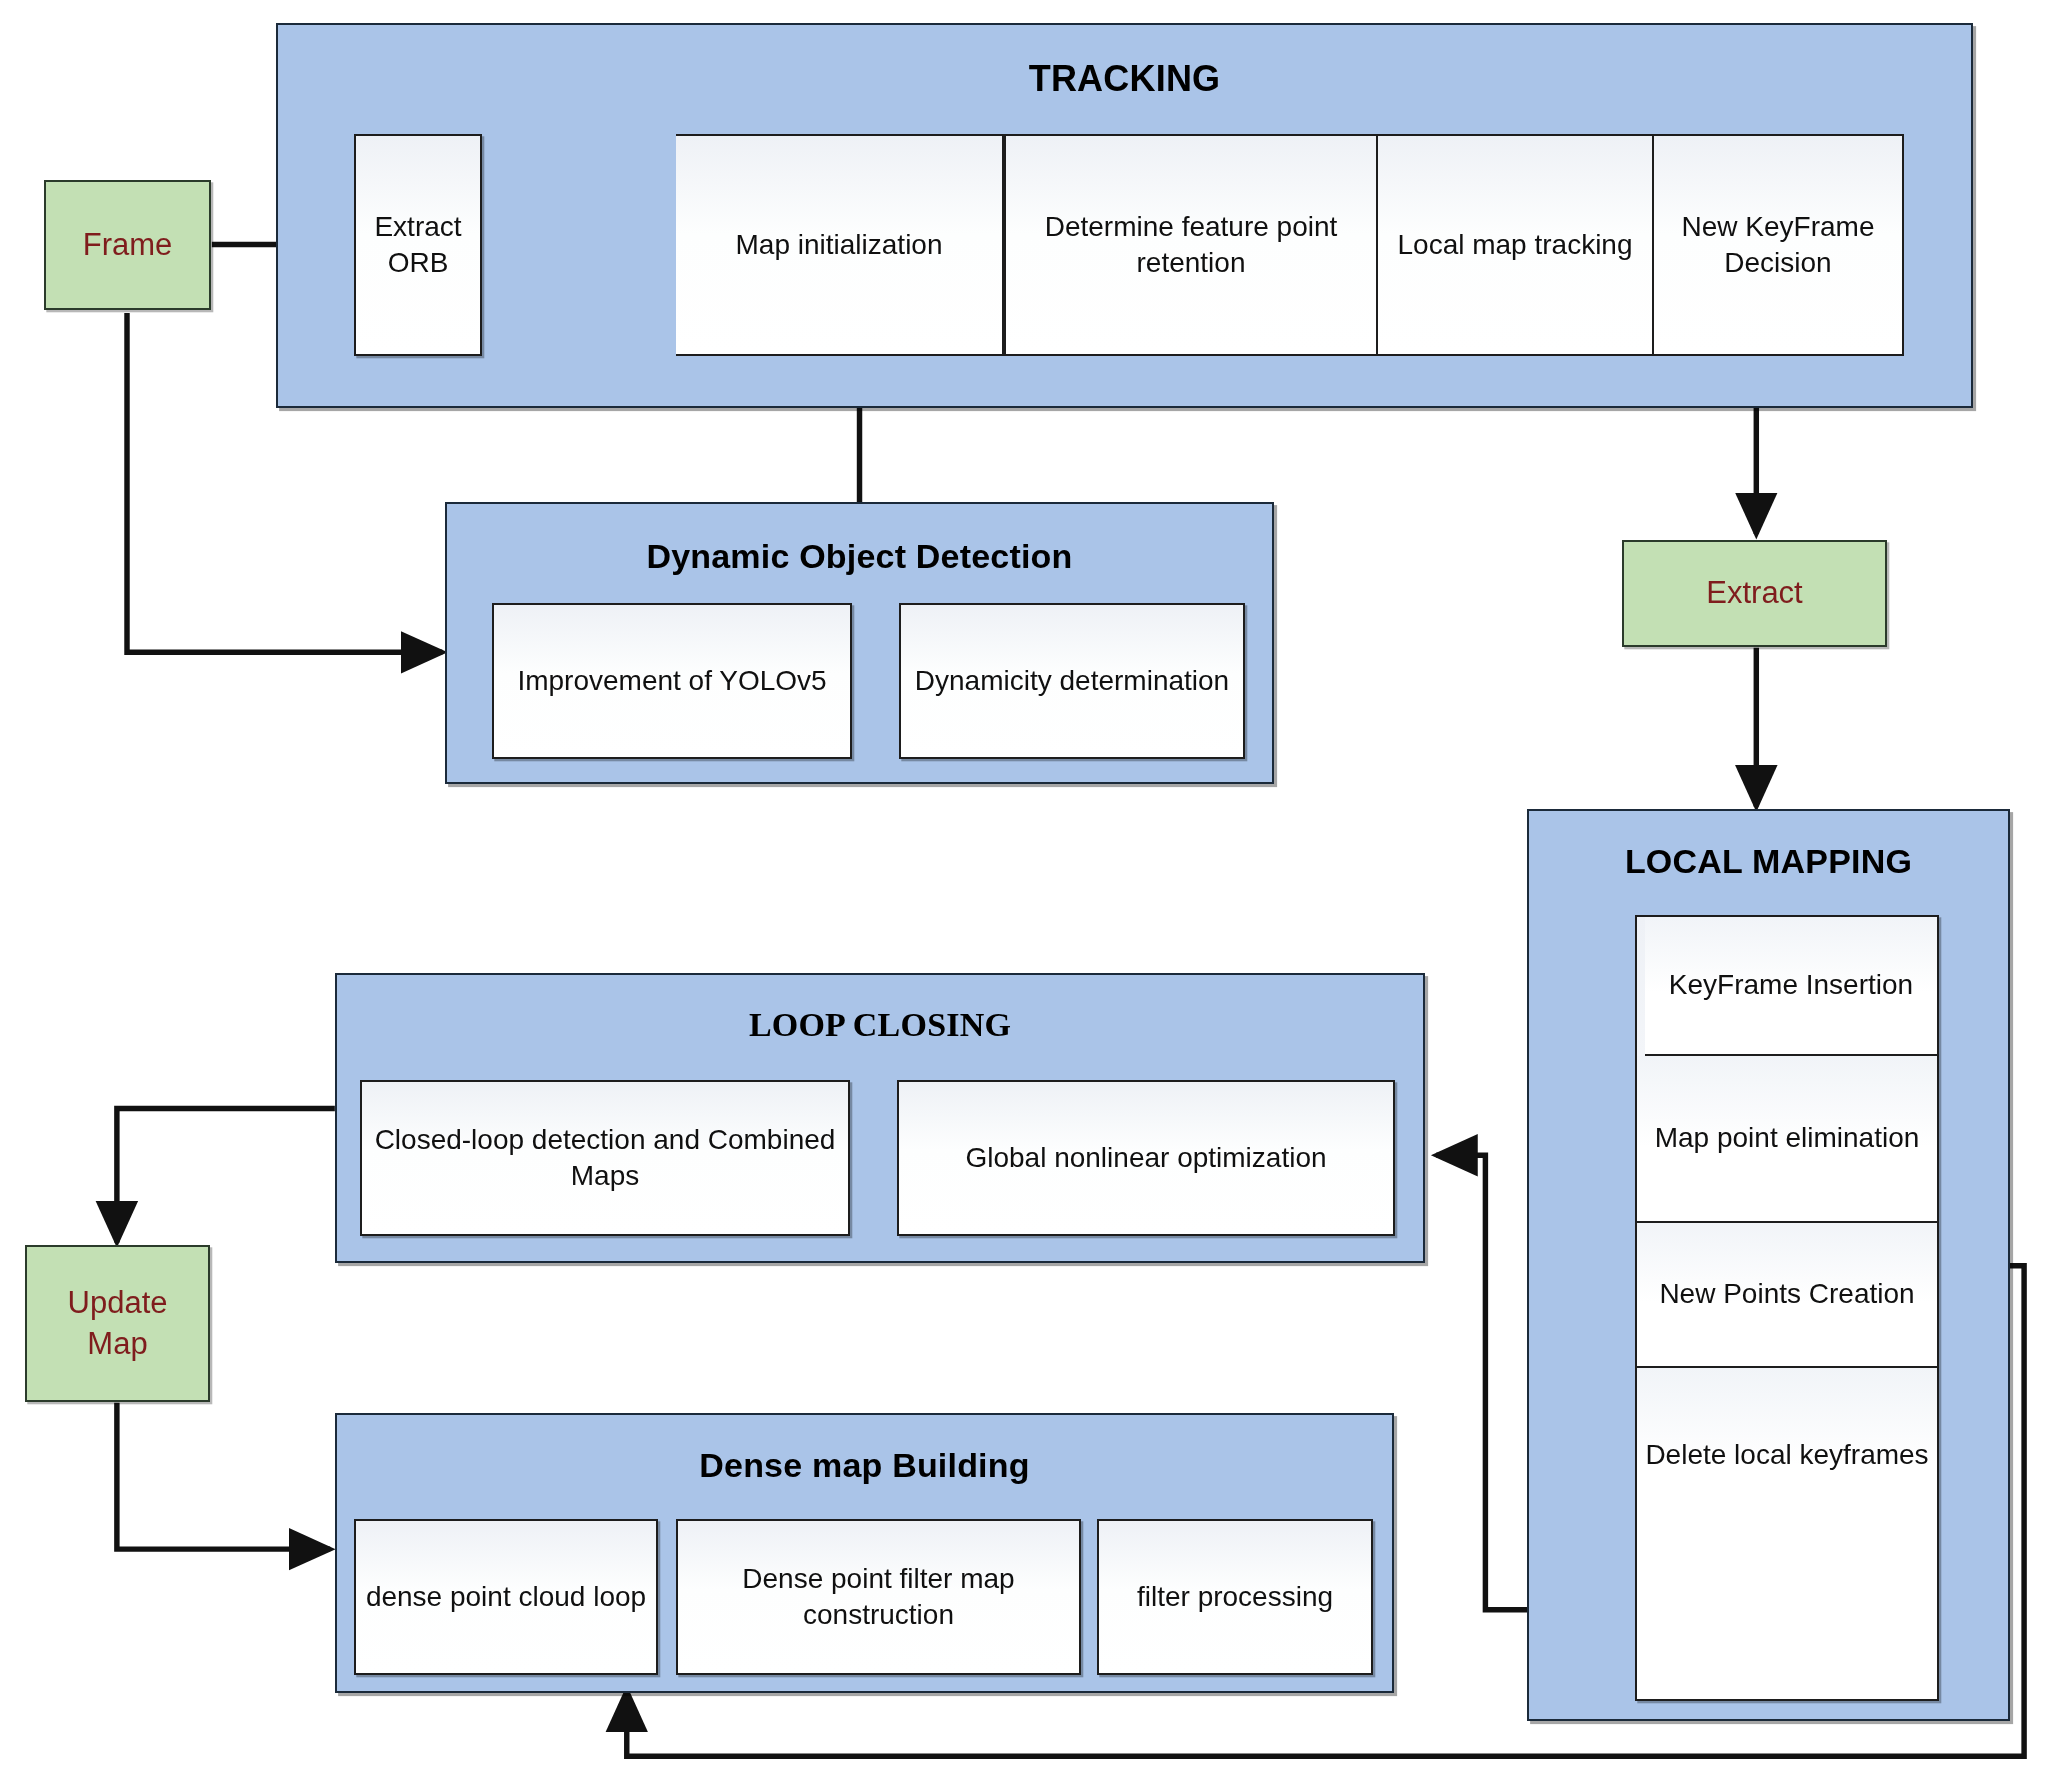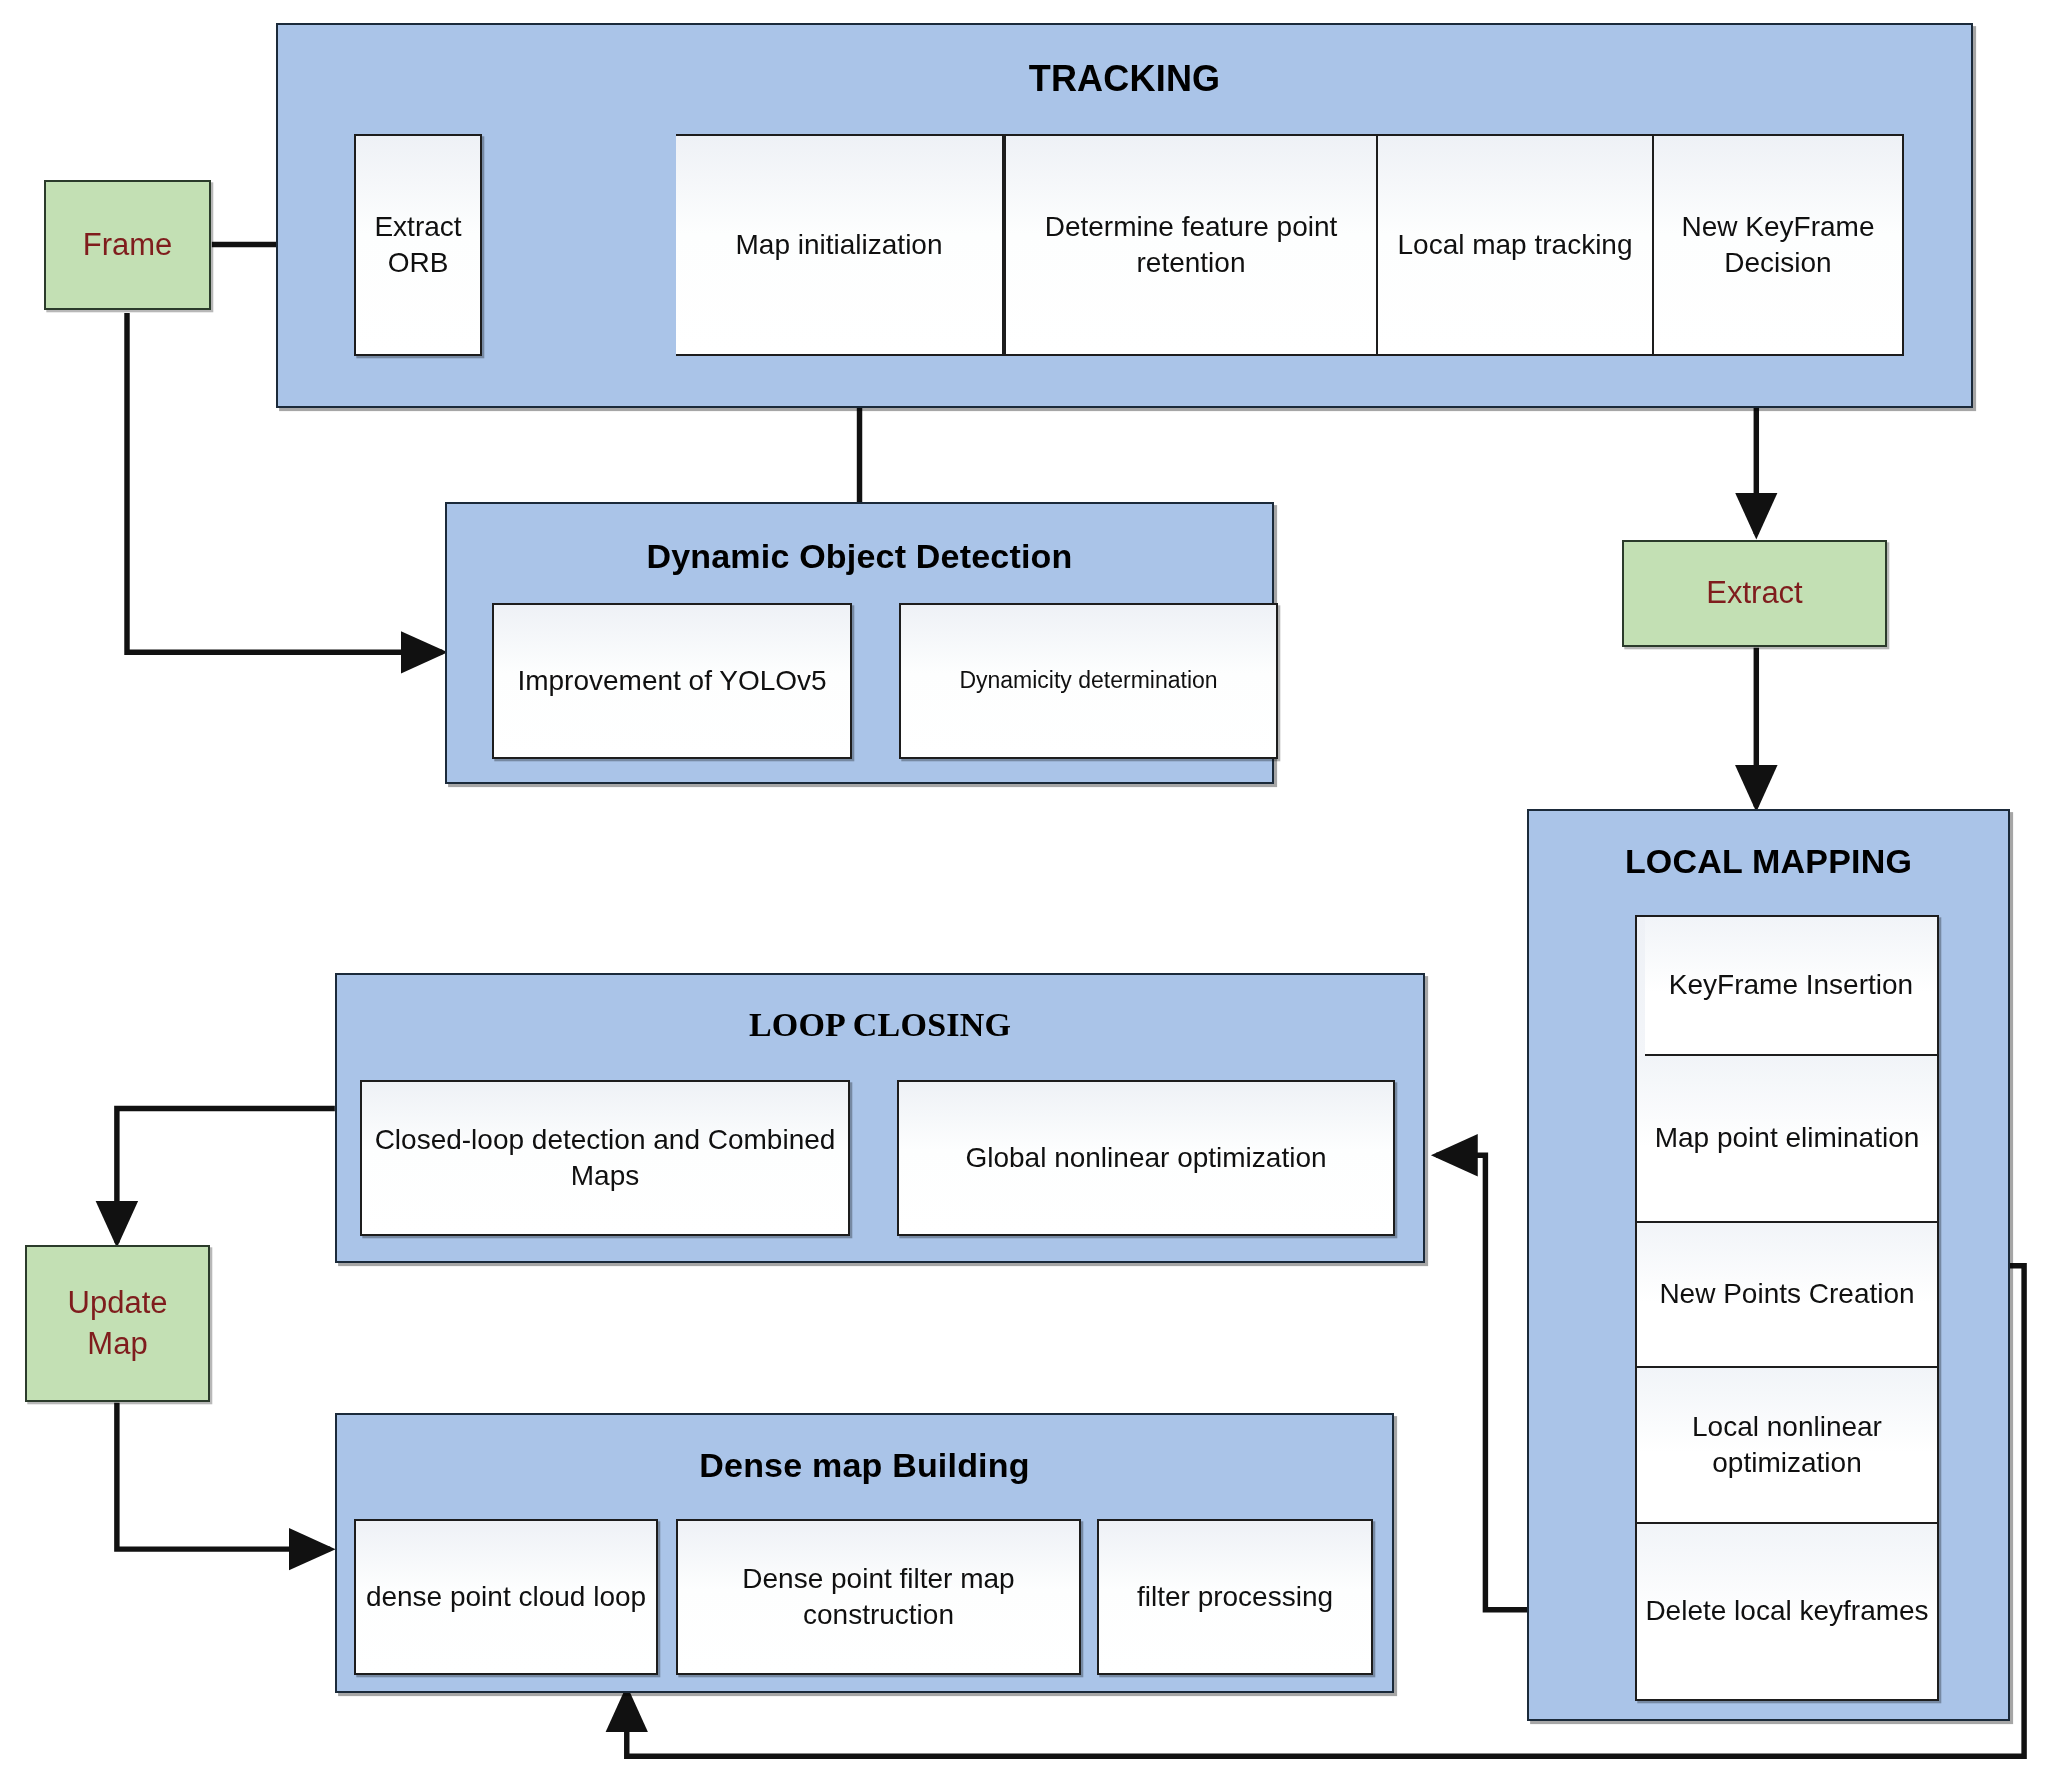--- a/index.html
+++ b/index.html
@@ -106,40 +106,37 @@
     </div>
   </div>
 
   <div class="panel" style="left:445px;top:502px;width:829px;height:282px;">
     <div class="panel-title" style="top:33px;font-size:34px;">Dynamic Object Detection</div>
   </div>
 
   <div class="wbox" style="left:492px;top:603px;width:360px;height:156px;font-size:28px;">
     <span>Improvement of YOLOv5</span>
   </div>
-  <div class="wbox" style="left:899px;top:603px;width:379px;height:156px;font-size:23px;">
+  <div class="wbox" style="left:899px;top:603px;width:346px;height:156px;font-size:28px;">
     <span>Dynamicity determination</span>
   </div>
 
   <div class="panel" style="left:1527px;top:809px;width:483px;height:912px;">
     <div class="panel-title" style="top:31px;font-size:34px;">LOCAL MAPPING</div>
   </div>
 
   <div class="stack" style="left:1635px;top:915px;width:304px;height:786px;">
     <div class="stack-cell" style="height:139px;font-size:28px;margin-left:8px;">
       <span>KeyFrame Insertion</span>
     </div>
     <div class="stack-cell" style="height:167px;font-size:28px;">
       <span>Map point elimination</span>
     </div>
     <div class="stack-cell" style="height:145px;font-size:28px;">
       <span>New Points Creation</span>
-    </div>
-    <div class="stack-cell" style="height:156px;font-size:28px;">
-      <span>Local nonlinear optimization</span>
     </div>
     <div class="stack-cell" style="height:175px;font-size:28px;">
       <span>Delete local keyframes</span>
     </div>
   </div>
 
   <div class="panel" style="left:335px;top:973px;width:1090px;height:290px;">
     <div class="panel-title" style="top:31px;font-size:34px;font-family:Liberation Serif, serif;">LOOP CLOSING</div>
   </div>
 

